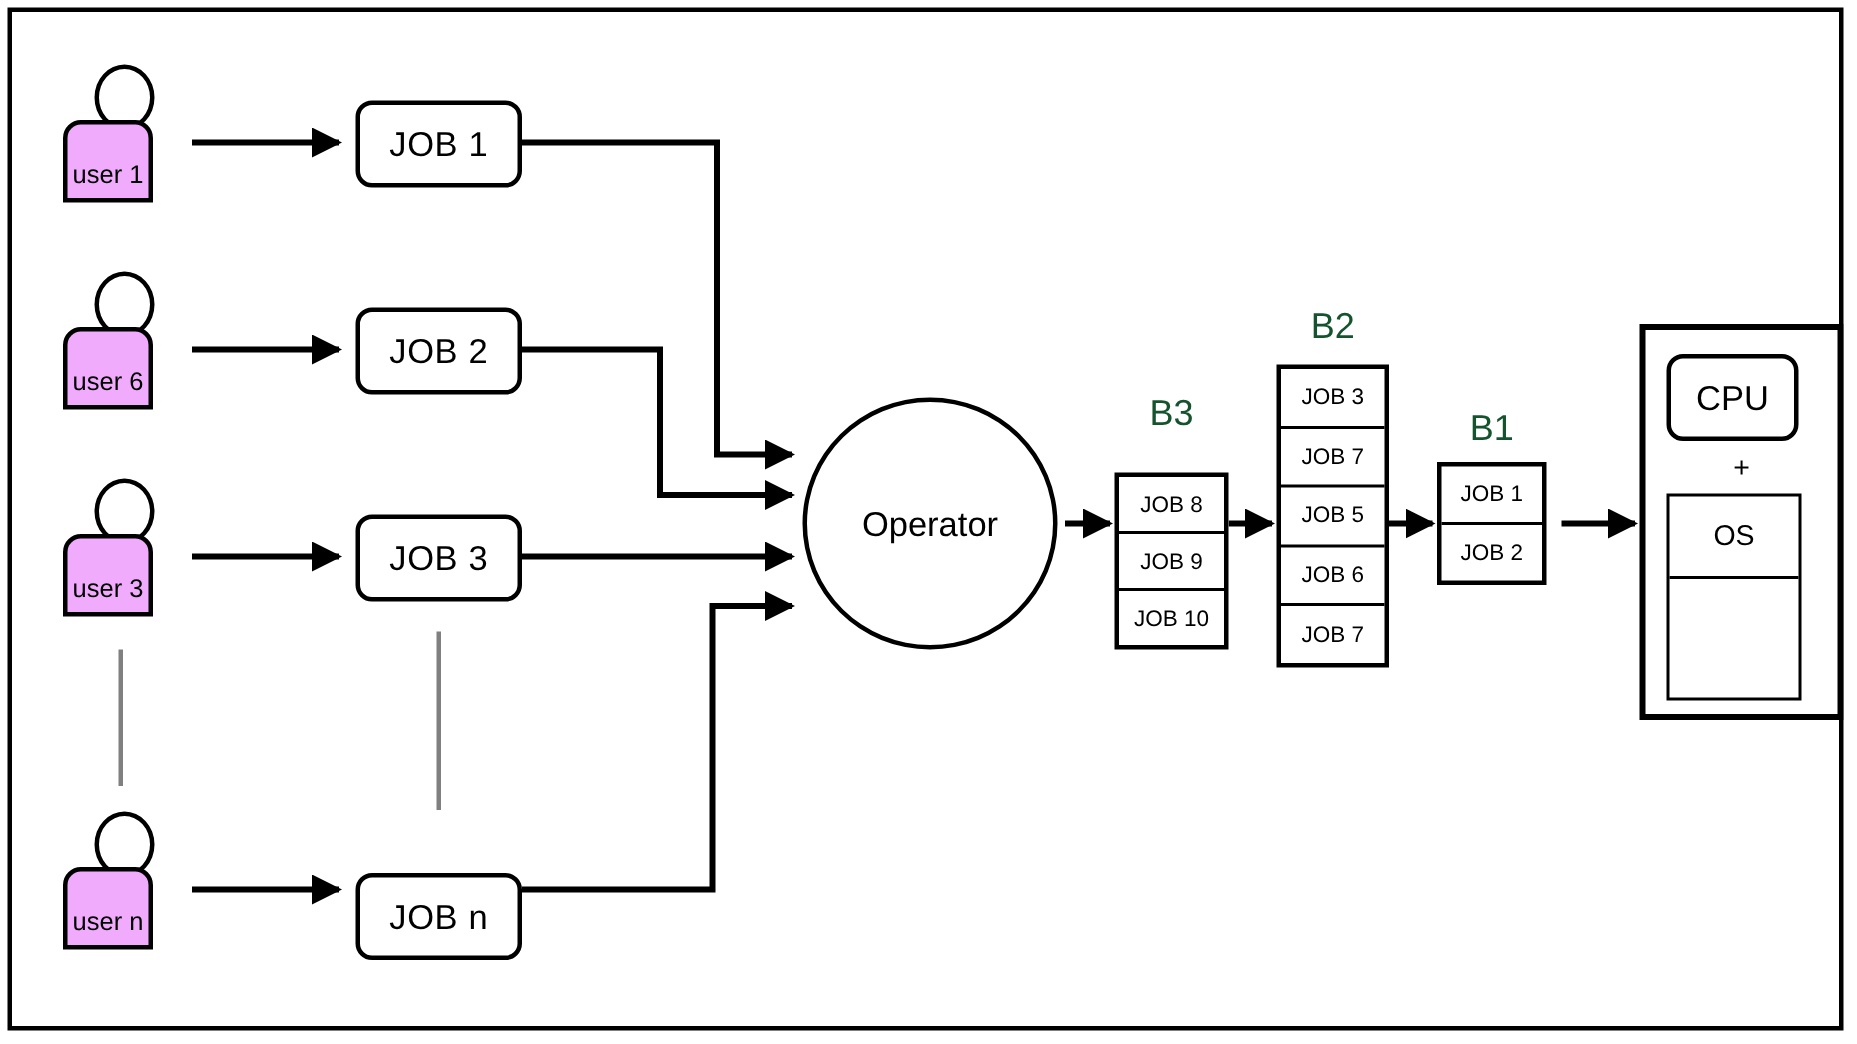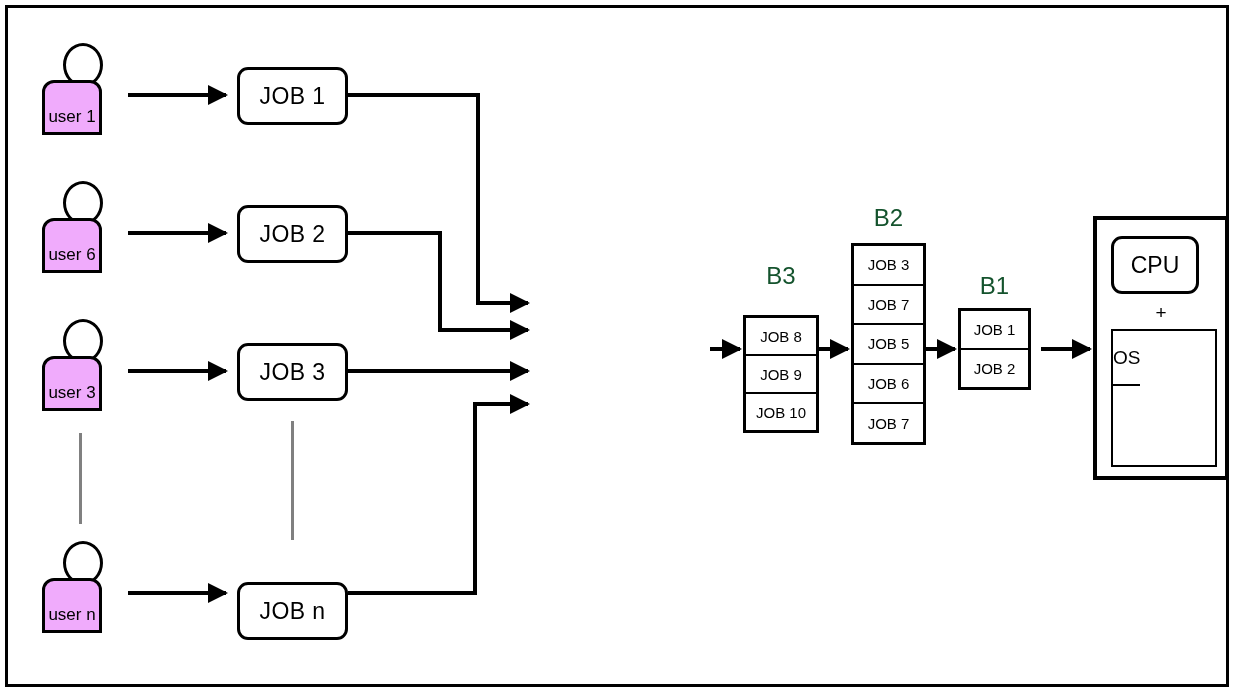--- a/index.html
+++ b/index.html
@@ -172,25 +172,26 @@
     top: 82px;
     width: 128px;
     text-align: center;
     font-size: 19px;
     color: #000000;
   }
   #mem-box {
     position: absolute;
     left: 14px;
     top: 109px;
-    width: 106px;
+    width: 90px;
     height: 138px;
     border: 2px solid #000000;
     box-sizing: border-box;
     display: flex;
+    flex-direction: column;
     gap: 36px;
   }
   #mem-box .mcell {
     display: flex;
     align-items: center;
     justify-content: center;
     text-align: center;
     font-size: 19px;
     line-height: 22px;
     color: #000000;
@@ -285,20 +286,21 @@
   </div>
 
   <div class="contline" style="left:79px; top:433px; height:91px;"></div>
   <div class="contline" style="left:291px; top:421px; height:119px;"></div>
 
   <div class="jobbox" style="left:237px; top:67px;">JOB 1</div>
   <div class="jobbox" style="left:237px; top:205px;">JOB 2</div>
   <div class="jobbox" style="left:237px; top:343px;">JOB 3</div>
   <div class="jobbox" style="left:237px; top:565px;margin-top:17px;">JOB n</div>
 
+  <div id="operator">Operator</div>
 
   <div class="qlabel" style="left:743px; top:262px; width:76px;">B3</div>
   <div class="queue" style="left:743px; top:287px; width:76px; height:118px;margin-top:28px;">
     <div class="cell">JOB 8</div>
     <div class="cell">JOB 9</div>
     <div class="cell">JOB 10</div>
   </div>
 
   <div class="qlabel" style="left:851px; top:204px; width:75px;">B2</div>
   <div class="queue" style="left:851px; top:243px; width:75px; height:202px;">

